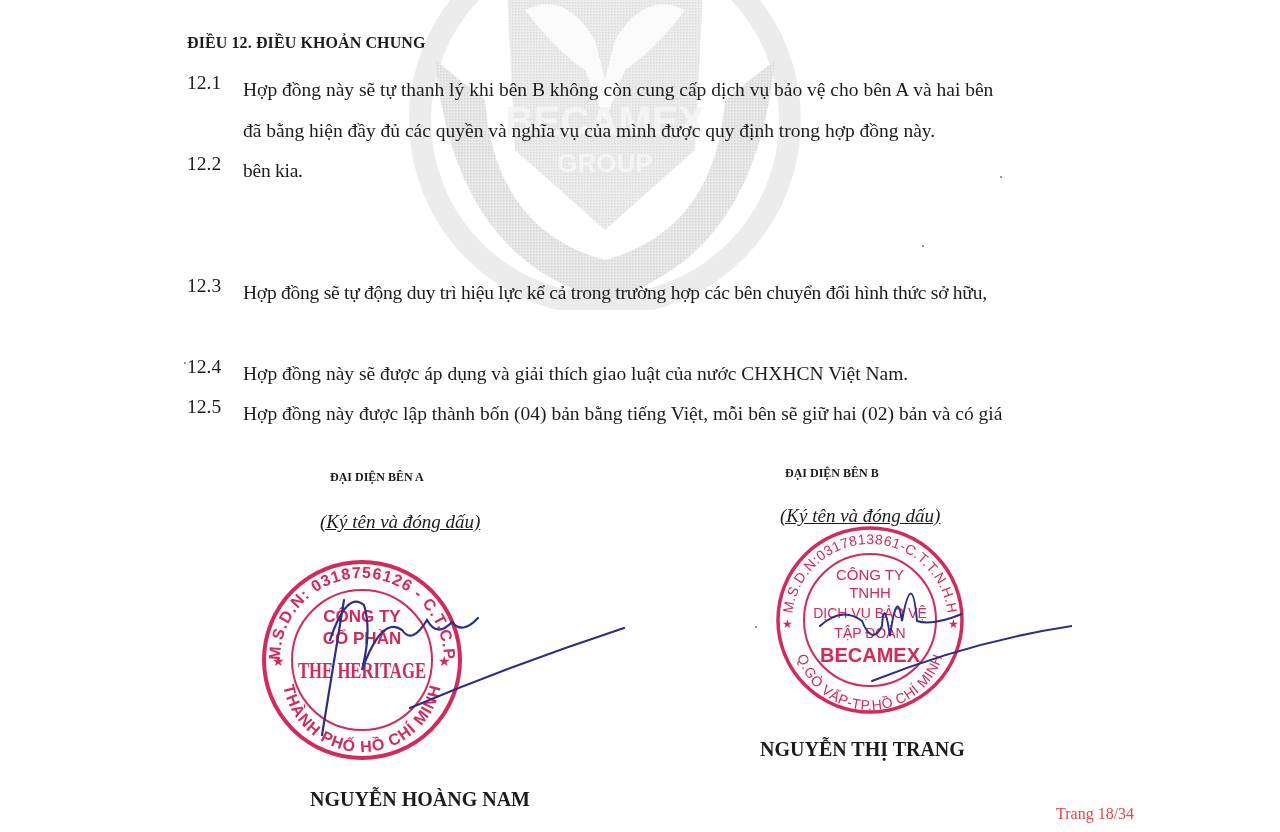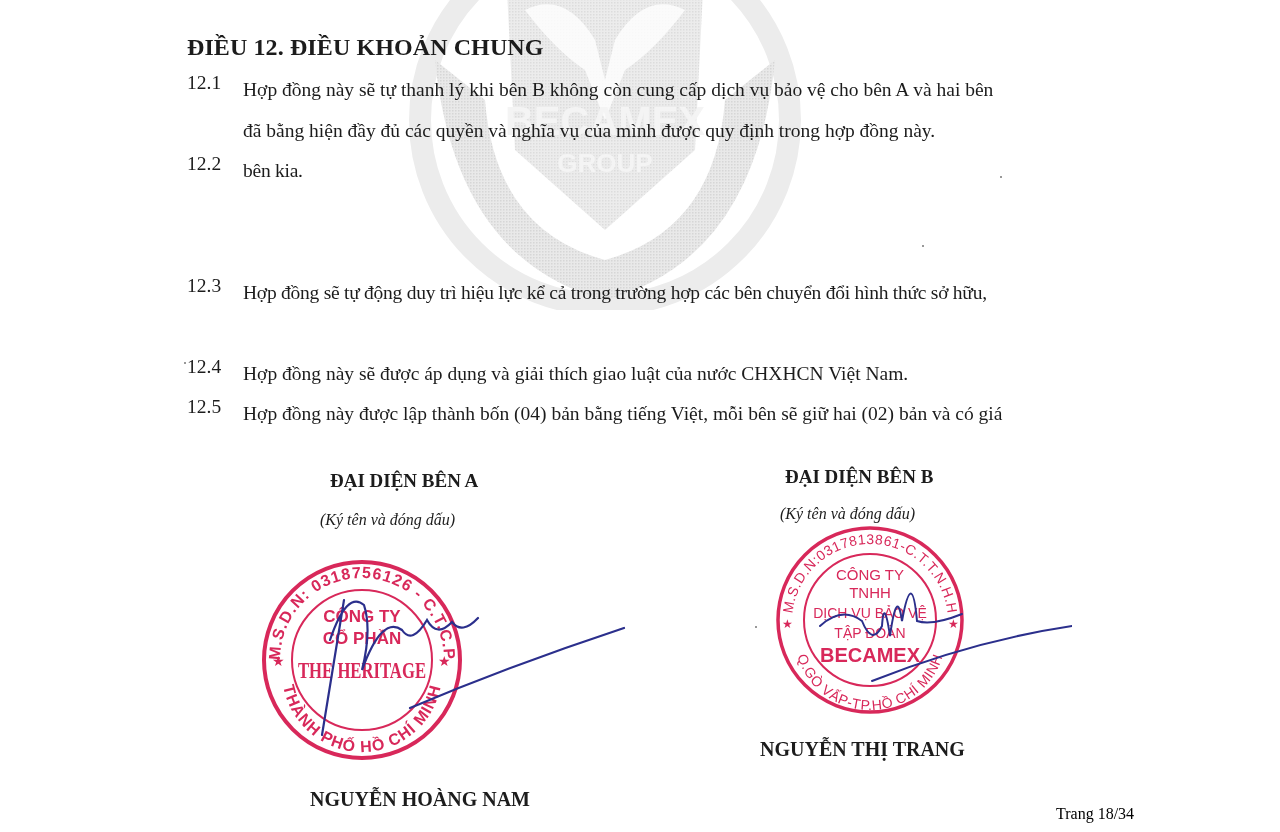--- a/index.html
+++ b/index.html
@@ -6,36 +6,36 @@
   body {
     width:1280px; height:832px; overflow:hidden; position:relative;
     background:#ffffff;
     font-family:"Liberation Serif", "DejaVu Serif", serif;
     color:#1c1c1c;
   }
   .watermark { position:absolute; left:395px; top:-70px; width:420px; height:380px; opacity:1; z-index:0; }
   .page { position:absolute; left:0; top:0; width:1280px; height:832px; z-index:1; }
   .heading {
     position:absolute; left:187px; top:34px;
-    font-weight:bold; font-size:24px; letter-spacing:0.1px;
+    font-weight:bold; font-size:16px; letter-spacing:0.1px;
   }
   .clause { position:absolute; left:187px; font-size:19.5px; line-height:41px; }
   .clause .num { position:absolute; left:0; top:0; width:56px; }
   .clause .text { position:absolute; left:56px; top:7px; width:900px; }
   .c1 { top:62px; }
   .c2 { top:143px; }
   .c3 { top:265px; }
   .c4 { top:346px; }
   .c5 { top:386px; }
   .c3 .text, .c2 .text { letter-spacing:-0.25px; }
-  .sig-title { position:absolute; font-weight:bold; font-size:19px; }
-  .sig-sub { position:absolute; font-style:italic; font-size:16px; }
+  .sig-title { position:absolute; font-weight:bold; font-size:12px; }
+  .sig-sub { position:absolute; font-style:italic; font-size:19px;text-decoration:underline; }
   .sig-name { position:absolute; font-weight:bold; font-size:20px; }
   .stamp { position:absolute; }
-  .footer { position:absolute; left:1056px; top:805px; font-size:16px; color:#000000; }
+  .footer { position:absolute; left:1056px; top:805px; font-size:16px; color:#ef4444; }
   .speck { position:absolute; width:2px; height:2px; background:#777; border-radius:1px; }
 </style>
 </head>
 <body>
 
 <svg class="watermark" viewBox="0 0 420 380">
   <defs>
     <pattern id="dots" width="3" height="3" patternUnits="userSpaceOnUse">
       <rect width="3" height="3" fill="#e9e9e9"></rect>
       <rect width="1.5" height="1.5" fill="#d6d6d6"></rect>

